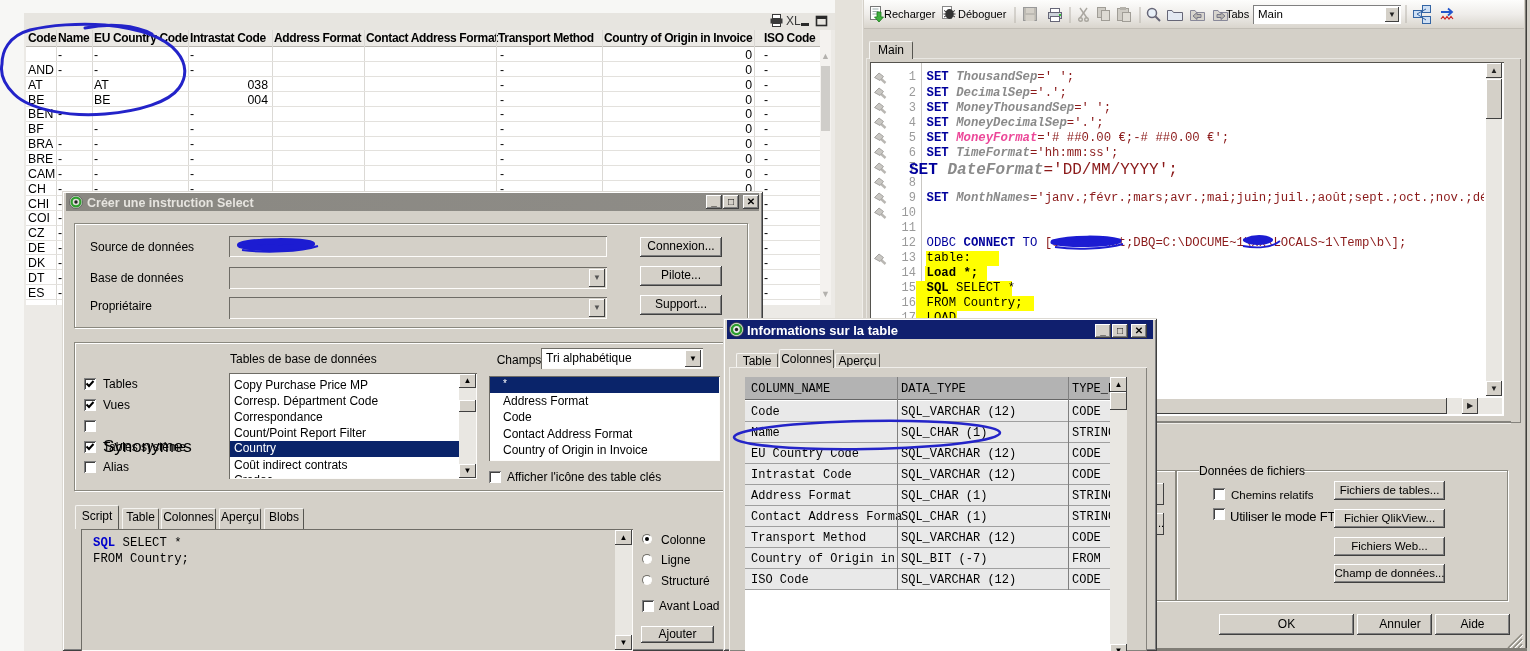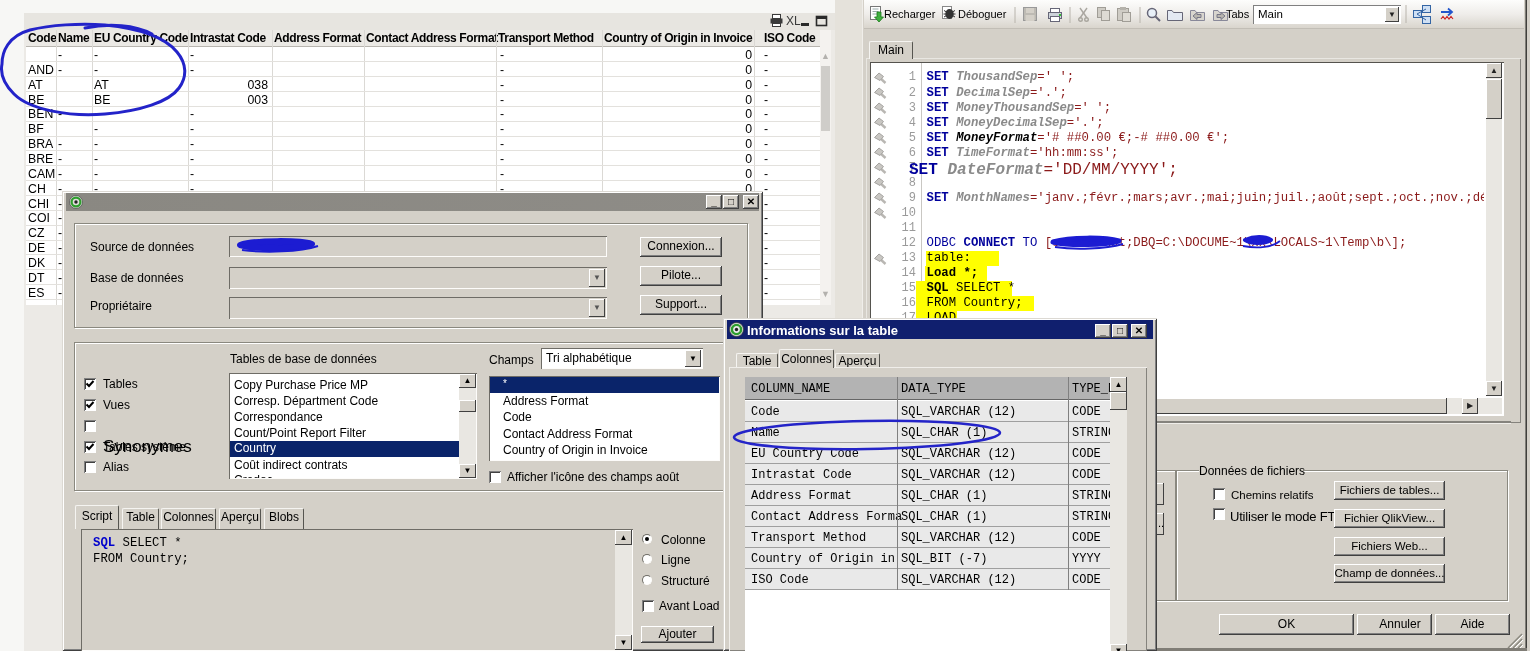--- a/index.html
+++ b/index.html
@@ -70,21 +70,21 @@
 <div class="abs" style="left:2px;top:0.5px;">AT</div>
 <div class="abs" style="left:68px;top:0.5px;">AT</div>
 <div class="abs" style="left:162px;top:0.5px;width:80px;text-align:right;">038</div>
 <div class="abs" style="left:474px;top:0.5px;">-</div>
 <div class="abs" style="left:626px;top:0.5px;width:100px;text-align:right;">0</div>
 <div class="abs" style="left:738px;top:0.5px;">-</div>
 </div>
 <div class="abs" style="left:0;top:62.05px;width:794px;height:14.85px;border-bottom:1px solid #e3e1dd;">
 <div class="abs" style="left:2px;top:0.5px;">BE</div>
 <div class="abs" style="left:68px;top:0.5px;">BE</div>
-<div class="abs" style="left:162px;top:0.5px;width:80px;text-align:right;">003</div>
+<div class="abs" style="left:162px;top:0.5px;width:80px;text-align:right;">004</div>
 <div class="abs" style="left:474px;top:0.5px;">-</div>
 <div class="abs" style="left:626px;top:0.5px;width:100px;text-align:right;">0</div>
 <div class="abs" style="left:738px;top:0.5px;">-</div>
 </div>
 <div class="abs" style="left:0;top:76.90px;width:794px;height:14.85px;border-bottom:1px solid #e3e1dd;">
 <div class="abs" style="left:2px;top:0.5px;">BEN</div>
 <div class="abs" style="left:32px;top:0.5px;">-</div>
 <div class="abs" style="left:68px;top:0.5px;">-</div>
 <div class="abs" style="left:164px;top:0.5px;">-</div>
 <div class="abs" style="left:474px;top:0.5px;">-</div>
@@ -331,21 +331,21 @@
       <line x1="6" y1="6" x2="12.5" y2="12" stroke="#b9b7b3" stroke-width="2.4"></line>
       <path d="M 1.5 6.5 L 6 2 L 10.5 5.5 L 7 9.5 Z" fill="#c9c7c3" stroke="#a5a3a0" stroke-width="1"></path>
     </svg>
 <div class="abs mono" style="left:20px;top:52.6px;width:24px;text-align:right;font-size:12px;color:#9a9a9a;">4</div>
 <div class="abs mono" style="left:54.6px;top:52.6px;font-size:12.3px;white-space:pre;"><span style="color:#00009c;font-weight:bold;">SET</span><span style="color:#000;"> </span><span style="color:#8a8a8a;font-weight:bold;font-style:italic;">MoneyDecimalSep</span><span style="color:#8b1a1a;">='.';</span></div>
 <svg class="abs" style="left:1px;top:68.1px;" width="16" height="13">
       <line x1="6" y1="6" x2="12.5" y2="12" stroke="#b9b7b3" stroke-width="2.4"></line>
       <path d="M 1.5 6.5 L 6 2 L 10.5 5.5 L 7 9.5 Z" fill="#c9c7c3" stroke="#a5a3a0" stroke-width="1"></path>
     </svg>
 <div class="abs mono" style="left:20px;top:67.6px;width:24px;text-align:right;font-size:12px;color:#9a9a9a;">5</div>
-<div class="abs mono" style="left:54.6px;top:67.6px;font-size:12.3px;white-space:pre;"><span style="color:#00009c;font-weight:bold;">SET</span><span style="color:#000;"> </span><span style="color:#000000;font-weight:bold;font-style:italic;">MoneyFormat</span><span style="color:#8b1a1a;">='# ##0.00 €;-# ##0.00 €';</span></div>
+<div class="abs mono" style="left:54.6px;top:67.6px;font-size:12.3px;white-space:pre;"><span style="color:#00009c;font-weight:bold;">SET</span><span style="color:#000;"> </span><span style="color:#ec4899;font-weight:bold;font-style:italic;">MoneyFormat</span><span style="color:#8b1a1a;">='# ##0.00 €;-# ##0.00 €';</span></div>
 <svg class="abs" style="left:1px;top:83.2px;" width="16" height="13">
       <line x1="6" y1="6" x2="12.5" y2="12" stroke="#b9b7b3" stroke-width="2.4"></line>
       <path d="M 1.5 6.5 L 6 2 L 10.5 5.5 L 7 9.5 Z" fill="#c9c7c3" stroke="#a5a3a0" stroke-width="1"></path>
     </svg>
 <div class="abs mono" style="left:20px;top:82.7px;width:24px;text-align:right;font-size:12px;color:#9a9a9a;">6</div>
 <div class="abs mono" style="left:54.6px;top:82.7px;font-size:12.3px;white-space:pre;"><span style="color:#00009c;font-weight:bold;">SET</span><span style="color:#000;"> </span><span style="color:#8a8a8a;font-weight:bold;font-style:italic;">TimeFormat</span><span style="color:#8b1a1a;">='hh:mm:ss';</span></div>
 <svg class="abs" style="left:1px;top:98.3px;" width="16" height="13">
       <line x1="6" y1="6" x2="12.5" y2="12" stroke="#b9b7b3" stroke-width="2.4"></line>
       <path d="M 1.5 6.5 L 6 2 L 10.5 5.5 L 7 9.5 Z" fill="#c9c7c3" stroke="#a5a3a0" stroke-width="1"></path>
     </svg>
@@ -434,20 +434,21 @@
     </g>
 </svg>
 <div class="abs" style="left:862px;top:648px;width:665px;height:3px;background:#807d76;"></div>
 <div class="abs win" style="left:62px;top:191px;width:701px;height:460px;">
 <div class="abs" style="left:4px;top:2px;width:693px;height:18px;background:linear-gradient(90deg,#8a8882,#8e8c87);"></div>
 <svg class="abs" style="left:7px;top:4px;" width="14" height="14">
 <circle cx="7" cy="7" r="6.5" fill="#dfdfdb" stroke="#555" stroke-width="0.8"></circle>
 <circle cx="7" cy="7" r="4.4" fill="none" stroke="#2e9e2e" stroke-width="2.2"></circle>
 <circle cx="7" cy="7" r="1.7" fill="#222"></circle>
 </svg>
+<div class="abs" style="left:25px;top:5px;width:300px;height:14px;font-size:12.5px;font-weight:bold;color:#e6e4df;">Créer une instruction Select</div>
 <div class="abs ctl" style="left:644px;top:4px;width:16px;height:14px;font-size:10px;line-height:13px;text-align:center;font-weight:bold;">_</div>
 <div class="abs ctl" style="left:661px;top:4px;width:16px;height:14px;font-size:10px;line-height:13px;text-align:center;font-weight:bold;">□</div>
 <div class="abs ctl" style="left:681px;top:4px;width:16px;height:14px;font-size:10px;line-height:13px;text-align:center;font-weight:bold;">✕</div>
 <div class="abs" style="left:0;top:4px;width:701px;height:456px;">
 <div class="abs grp" style="left:12px;top:28px;width:674px;height:105px;"></div>
 <div class="abs" style="left:28px;top:45px;width:140px;height:14px;font-size:12px;">Source de données</div>
 <div class="abs" style="left:28px;top:76px;width:140px;height:14px;font-size:12px;">Base de données</div>
 <div class="abs" style="left:28px;top:104px;width:140px;height:14px;font-size:12px;">Propriétaire</div>
 <div class="abs" style="left:167px;top:41px;width:378px;height:21px;background:#d4d0c8;box-shadow:inset 1px 1px 0 #6e6c66,inset -1px -1px 0 #fdfcfa;"></div>
 <svg class="abs" style="left:168px;top:41px;" width="100" height="20">
@@ -489,34 +490,34 @@
 <div class="abs" style="left:4px;top:35.8px;font-size:12px;white-space:nowrap;">Correspondance</div>
 <div class="abs" style="left:4px;top:51.7px;font-size:12px;white-space:nowrap;">Count/Point Report Filter</div>
 <div class="abs" style="left:0;top:66.6px;width:230px;height:16px;background:#0a246a;color:#fff;font-size:12px;padding-left:4px;">Country</div>
 <div class="abs" style="left:4px;top:83.5px;font-size:12px;white-space:nowrap;">Coût indirect contrats</div>
 <div class="abs" style="left:4px;top:99.4px;font-size:12px;white-space:nowrap;">Credoc</div>
 </div>
 <div class="abs" style="left:397px;top:179px;width:17px;height:104px;background:#e9e7e2;"></div>
 <div class="abs" style="left:397px;top:179px;width:17px;height:14px;background:#d4d0c8;box-shadow:inset -1px -1px 0 #404040,inset 1px 1px 0 #fff;font-size:8px;text-align:center;line-height:14px;">▲</div>
 <div class="abs" style="left:397px;top:205px;width:17px;height:12px;background:#d4d0c8;box-shadow:inset -1px -1px 0 #404040,inset 1px 1px 0 #fff;"></div>
 <div class="abs" style="left:397px;top:269px;width:17px;height:14px;background:#d4d0c8;box-shadow:inset -1px -1px 0 #404040,inset 1px 1px 0 #fff;font-size:8px;text-align:center;line-height:14px;">▼</div>
-<div class="abs" style="left:427px;top:158px;width:60px;height:14px;font-size:12px;">Champs</div>
+<div class="abs" style="left:427px;top:158px;width:60px;height:14px;font-size:12px;text-align:center;">Champs</div>
 <div class="abs" style="left:479px;top:153px;width:162px;height:21px;background:#fff;box-shadow:inset 1px 1px 0 #6e6c66,inset -1px -1px 0 #fdfcfa;"></div>
 <div class="abs" style="left:484px;top:156px;width:120px;height:14px;font-size:12px;">Tri alphabétique</div>
 <div class="abs" style="left:623px;top:155px;width:16px;height:17px;background:#d4d0c8;box-shadow:inset -1px -1px 0 #404040,inset 1px 1px 0 #fff;font-size:8px;text-align:center;line-height:17px;">▼</div>
 <div class="abs" style="left:427px;top:181px;width:231px;height:85px;background:#fff;box-shadow:inset 1px 1px 0 #6e6c66,inset -1px -1px 0 #fdfcfa;"></div>
 <div class="abs" style="left:428px;top:182px;width:229px;height:83px;overflow:hidden;">
 <div class="abs" style="left:0;top:0;width:229px;height:16px;background:#0a246a;color:#fff;font-size:10px;padding-left:13px;line-height:14px;">*</div>
 <div class="abs" style="left:13px;top:17.2px;font-size:12px;white-space:nowrap;">Address Format</div>
 <div class="abs" style="left:13px;top:33.4px;font-size:12px;white-space:nowrap;">Code</div>
 <div class="abs" style="left:13px;top:49.6px;font-size:12px;white-space:nowrap;">Contact Address Format</div>
 <div class="abs" style="left:13px;top:65.8px;font-size:12px;white-space:nowrap;">Country of Origin in Invoice</div>
 </div>
 <div class="abs cb" style="left:427px;top:276px;width:12px;height:12px;"></div>
-<div class="abs" style="left:445px;top:275px;width:220px;height:14px;font-size:12px;">Afficher l'icône des champs août</div>
+<div class="abs" style="left:445px;top:275px;width:220px;height:14px;font-size:12px;">Afficher l'icône des table clés</div>
 <div class="abs tab" style="left:13px;top:310px;width:44px;height:24px;font-size:12px;text-align:center;line-height:20px;z-index:2;">Script</div>
 <div class="abs tab" style="left:60px;top:313px;width:37px;height:21px;font-size:12px;text-align:center;line-height:17px;">Table</div>
 <div class="abs tab" style="left:99px;top:313px;width:55px;height:21px;font-size:12px;text-align:center;line-height:17px;">Colonnes</div>
 <div class="abs tab" style="left:157px;top:313px;width:42px;height:21px;font-size:12px;text-align:center;line-height:17px;">Aperçu</div>
 <div class="abs tab" style="left:202px;top:313px;width:40px;height:21px;font-size:12px;text-align:center;line-height:17px;">Blobs</div>
 <div class="abs" style="left:19px;top:334px;width:552px;height:122px;background:#d4d0c8;box-shadow:inset 1px 1px 0 #6e6c66,inset -1px -1px 0 #fdfcfa;"></div>
 <div class="abs mono" style="left:31px;top:341px;font-size:12.3px;white-space:pre;"><span style="color:#0000cc;font-weight:bold;">SQL</span> SELECT *</div>
 <div class="abs mono" style="left:31px;top:357px;font-size:12.3px;white-space:pre;">FROM Country;</div>
 <div class="abs" style="left:553px;top:335px;width:17px;height:120px;background:#e9e7e2;"></div>
 <div class="abs" style="left:553px;top:335px;width:17px;height:15px;background:#d4d0c8;box-shadow:inset -1px -1px 0 #404040,inset 1px 1px 0 #fff;font-size:8px;text-align:center;line-height:15px;">▲</div>
@@ -584,21 +585,21 @@
 <div class="abs" style="left:327px;top:4px;white-space:pre;">STRING</div>
 </div>
 <div class="abs" style="left:0;top:149.5px;width:365px;height:21px;background:#e9e9e9;border-bottom:1px solid #9f9f9f;">
 <div class="abs" style="left:6px;top:4px;white-space:pre;">Transport Method</div>
 <div class="abs" style="left:156px;top:4px;white-space:pre;">SQL_VARCHAR (12)</div>
 <div class="abs" style="left:327px;top:4px;white-space:pre;">CODE</div>
 </div>
 <div class="abs" style="left:0;top:170.5px;width:365px;height:21px;background:#e9e9e9;border-bottom:1px solid #9f9f9f;">
 <div class="abs" style="left:6px;top:4px;white-space:pre;">Country of Origin in</div>
 <div class="abs" style="left:156px;top:4px;white-space:pre;">SQL_BIT (-7)</div>
-<div class="abs" style="left:327px;top:4px;white-space:pre;">YYYY</div>
+<div class="abs" style="left:327px;top:4px;white-space:pre;">FROM</div>
 </div>
 <div class="abs" style="left:0;top:191.5px;width:365px;height:21px;background:#e9e9e9;border-bottom:1px solid #9f9f9f;">
 <div class="abs" style="left:6px;top:4px;white-space:pre;">ISO Code</div>
 <div class="abs" style="left:156px;top:4px;white-space:pre;">SQL_VARCHAR (12)</div>
 <div class="abs" style="left:327px;top:4px;white-space:pre;">CODE</div>
 </div>
 <div class="abs" style="left:152px;top:0;width:1px;height:213px;background:#808080;"></div>
 <div class="abs" style="left:323px;top:0;width:1px;height:213px;background:#808080;"></div>
 </div>
 <div class="abs" style="left:387px;top:59px;width:17px;height:274px;background:#e9e7e2;"></div>

